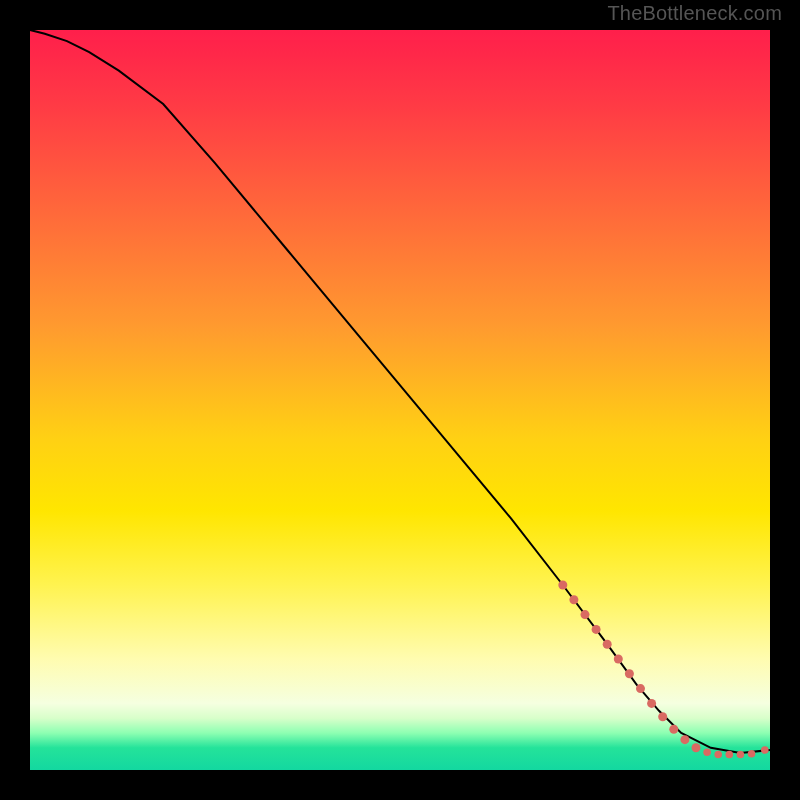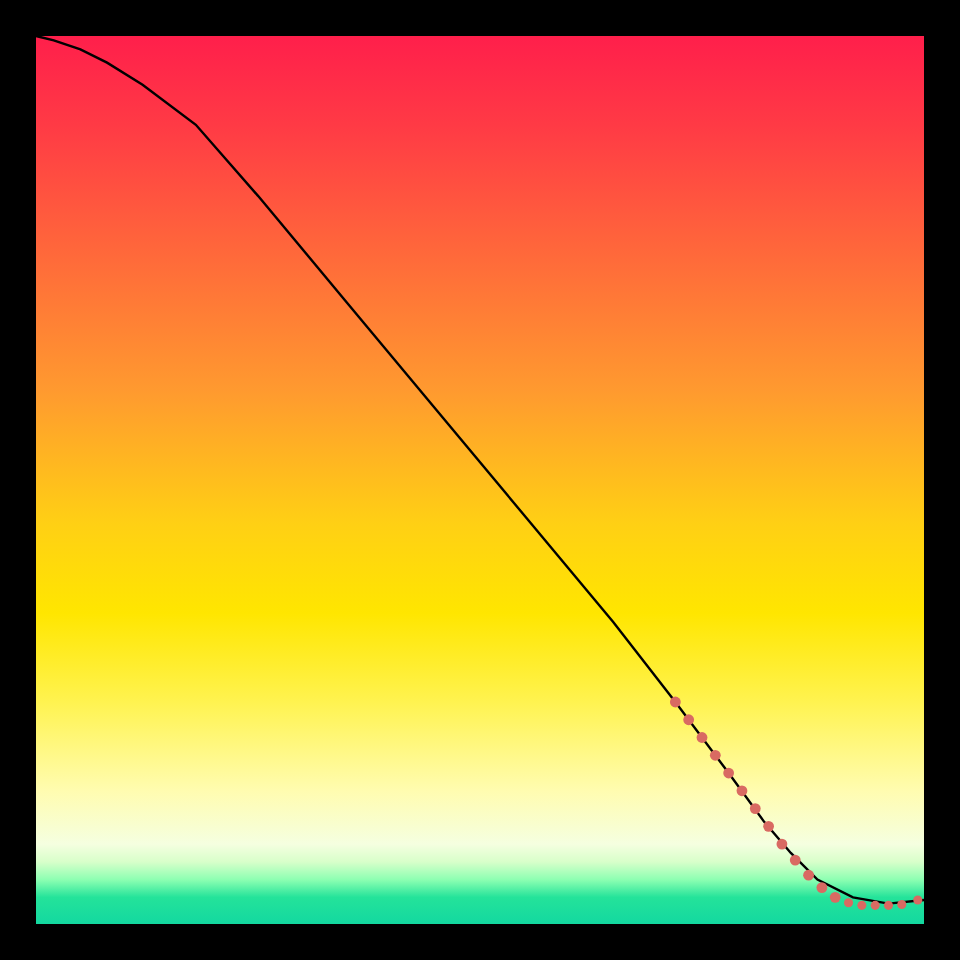--- a/index.html
+++ b/index.html
@@ -53,20 +53,21 @@
     top: 0;
     width: 740px;
     height: 740px;
     overflow: visible;
   }
 </style>
 </head>
 <body>
 
 <div class="wrap">
+  <div class="attribution">TheBottleneck.com</div>
 
   <div class="plot">
     <svg class="overlay" viewBox="0 0 740 740" preserveAspectRatio="none">
       <path id="curve-path" fill="none" stroke="#000000" stroke-width="2" d="M0.00 0.00 L14.80 3.70 L37.00 11.10 L59.20 22.20 L88.80 40.70 L133.20 74.00 L185.00 133.20 L259.00 222.00 L333.00 310.80 L407.00 399.60 L481.00 488.40 L532.80 555.00 L577.20 614.20 L606.80 654.90 L629.00 680.80 L651.20 703.00 L680.80 717.80 L710.40 722.98 L740.00 720.02"></path>
       <g id="markers">
           <circle cx="532.80" cy="555.00" r="4.5" fill="#d96a62"></circle>
           <circle cx="543.90" cy="569.80" r="4.5" fill="#d96a62"></circle>
           <circle cx="555.00" cy="584.60" r="4.5" fill="#d96a62"></circle>
           <circle cx="566.10" cy="599.40" r="4.5" fill="#d96a62"></circle>
           <circle cx="577.20" cy="614.20" r="4.5" fill="#d96a62"></circle>

